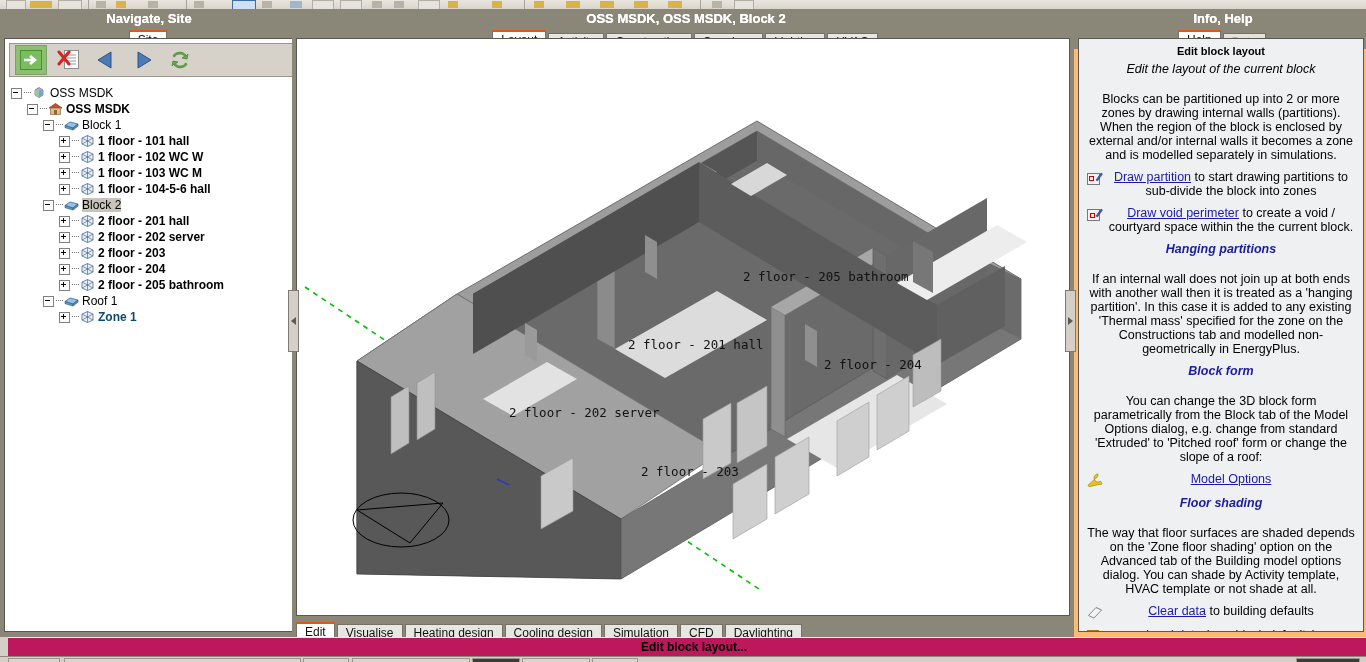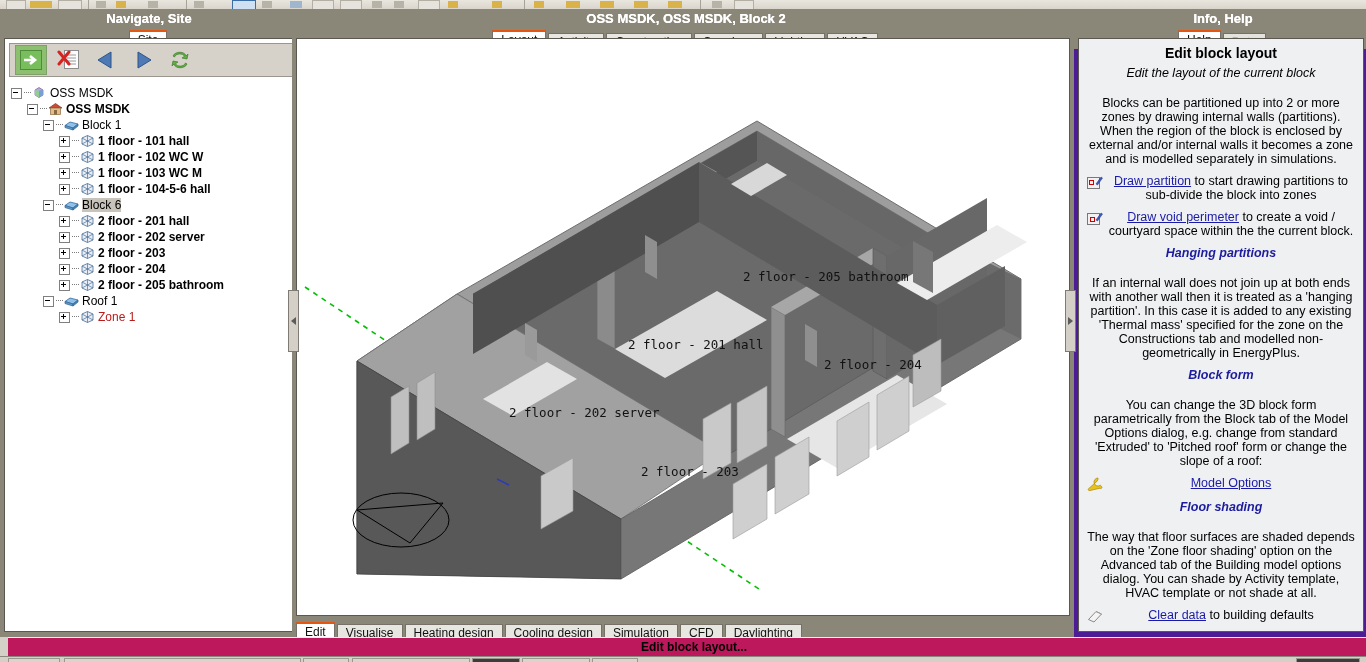--- a/index.html
+++ b/index.html
@@ -32,21 +32,21 @@
     color:#fff;font-weight:bold;font-size:13px;
     padding:2px 0 0 6px;height:18px;line-height:16px;
     background:#8a8678;
     text-shadow:0 0 0 #fff;
   }
   .pnl{position:absolute;background:#8a8678;}
 
   
   #navigate{left:0;top:9px;width:292px;height:628px;background:#8a8678;}
   #main{left:292px;top:9px;width:782px;height:628px;background:#8a8678;}
-  #info{left:1074px;top:9px;width:292px;height:628px;background:#4c1d95;}
+  #info{left:1074px;top:9px;width:292px;height:628px;background:#fdba74;}
 
   .tabrow{height:20px;padding-left:6px;background:#8a8678;position:relative;}
   .tab{
     display:inline-block;height:17px;line-height:16px;padding:0 8px;
     background:#e8e6e1;border:1px solid #767068;border-bottom:none;
     margin-right:2px;font-size:12px;color:#111;vertical-align:bottom;
     position:relative;top:2px;border-radius:1px 1px 0 0;cursor:default;
   }
   .tab.active{
     background:#fff;border-top:2px solid #e8560d;
@@ -74,37 +74,37 @@
     width:9px;height:9px;border:1px solid #808080;background:#fff;
     display:inline-block;position:relative;margin-right:1px;flex:0 0 auto;cursor:pointer;
   }
   .exp:before{content:"";position:absolute;left:1px;top:3px;width:5px;height:1px;background:#000;}
   .exp.plus:after{content:"";position:absolute;left:3px;top:1px;width:1px;height:5px;background:#000;}
   .dots{display:inline-block;width:7px;height:1px;border-top:1px dotted #7b7b7b;margin:0 1px;}
   .ticon{width:15px;height:14px;margin-right:3px;flex:0 0 auto;}
   .tlabel{font-size:12px;line-height:14px;}
   .tlabel.bold{font-weight:bold;}
   .tlabel.sel{background:#c8c4bb;}
-  .tlabel.dim{color:#b91c1c;font-weight:normal;}
+  .tlabel.dim{color:#0c4a6e;font-weight:bold;}
 
   
   .viewpane{
     position:absolute;left:4px;top:29px;width:774px;height:578px;
     background:#fff;border:1px solid #5b5751;box-sizing:border-box;overflow:hidden;
   }
   .bottomtabs{position:absolute;left:4px;top:609px;height:22px;}
   .bottomtabs .tab{top:4px;padding-left:8px;}
 
   
   .helppane{
     position:absolute;left:4px;top:29px;width:286px;height:594px;
     background:#eef0f2;border:1px solid #5b5751;box-sizing:border-box;
     overflow:hidden;padding:6px 8px 0 8px;
   }
-  .h-title{font-weight:bold;font-size:14px;margin:0 0 5px 0;}
+  .h-title{font-weight:bold;font-size:11px;margin:0 0 5px 0;}
   .h-sub{font-style:italic;font-size:12.5px;margin:0 0 7px 0;}
   .h-p{font-size:12.5px;line-height:14px;margin:16px 0 8px 0;}
   .h-h{font-style:italic;font-weight:bold;color:#1c1c9c;font-size:12.5px;margin:0;}
   .h-link{color:#1a1aa8;text-decoration:underline;cursor:pointer;}
   .h-li{display:flex;margin:0 0 8px 0;font-size:12.5px;line-height:14px;}
   .h-li .li-ico{flex:0 0 auto;width:16px;height:15px;margin-right:4px;margin-top:1px;}
   .h-li .li-tx{flex:1 1 auto;}
 
   
   .split{position:absolute;width:11px;background:#d4d0c8;
@@ -281,21 +281,21 @@
           </div>
           <div class="trow">
             <span class="ind" style="width: 32px;"></span>
             <span class="exp"></span>
             <span class="dots"></span>
             <span class="ticon"><svg width="15" height="14" viewBox="0 0 15 14">
                 <polygon points="1,7.5 6,4 14,6 9,10" fill="#8fc2ea" stroke="#36699c" stroke-width="0.8"></polygon>
                 <polygon points="1,7.5 9,10 9,12 1,9.5" fill="#5d9ccc" stroke="#36699c" stroke-width="0.8"></polygon>
                 <polygon points="9,10 14,6 14,8 9,12" fill="#4684b6" stroke="#36699c" stroke-width="0.8"></polygon>
               </svg></span>
-            <span class="tlabel sel">Block 6</span>
+            <span class="tlabel sel">Block 2</span>
           </div>
           <div class="trow">
             <span class="ind" style="width: 48px;"></span>
             <span class="exp plus"></span>
             <span class="dots"></span>
             <span class="ticon"><svg width="15" height="14" viewBox="0 0 15 14">
                 <polygon points="2,4 7.5,1.5 13,4 13,10 7.5,12.5 2,10" fill="#e8eef6" stroke="#4a6d96" stroke-width="0.8"></polygon>
                 <path d="M2,4 L13,10 M13,4 L2,10 M7.5,1.5 L7.5,12.5" stroke="#4a6d96" stroke-width="0.7" fill="none"></path>
               </svg></span>
             <span class="tlabel bold">2 floor - 201 hall</span>

